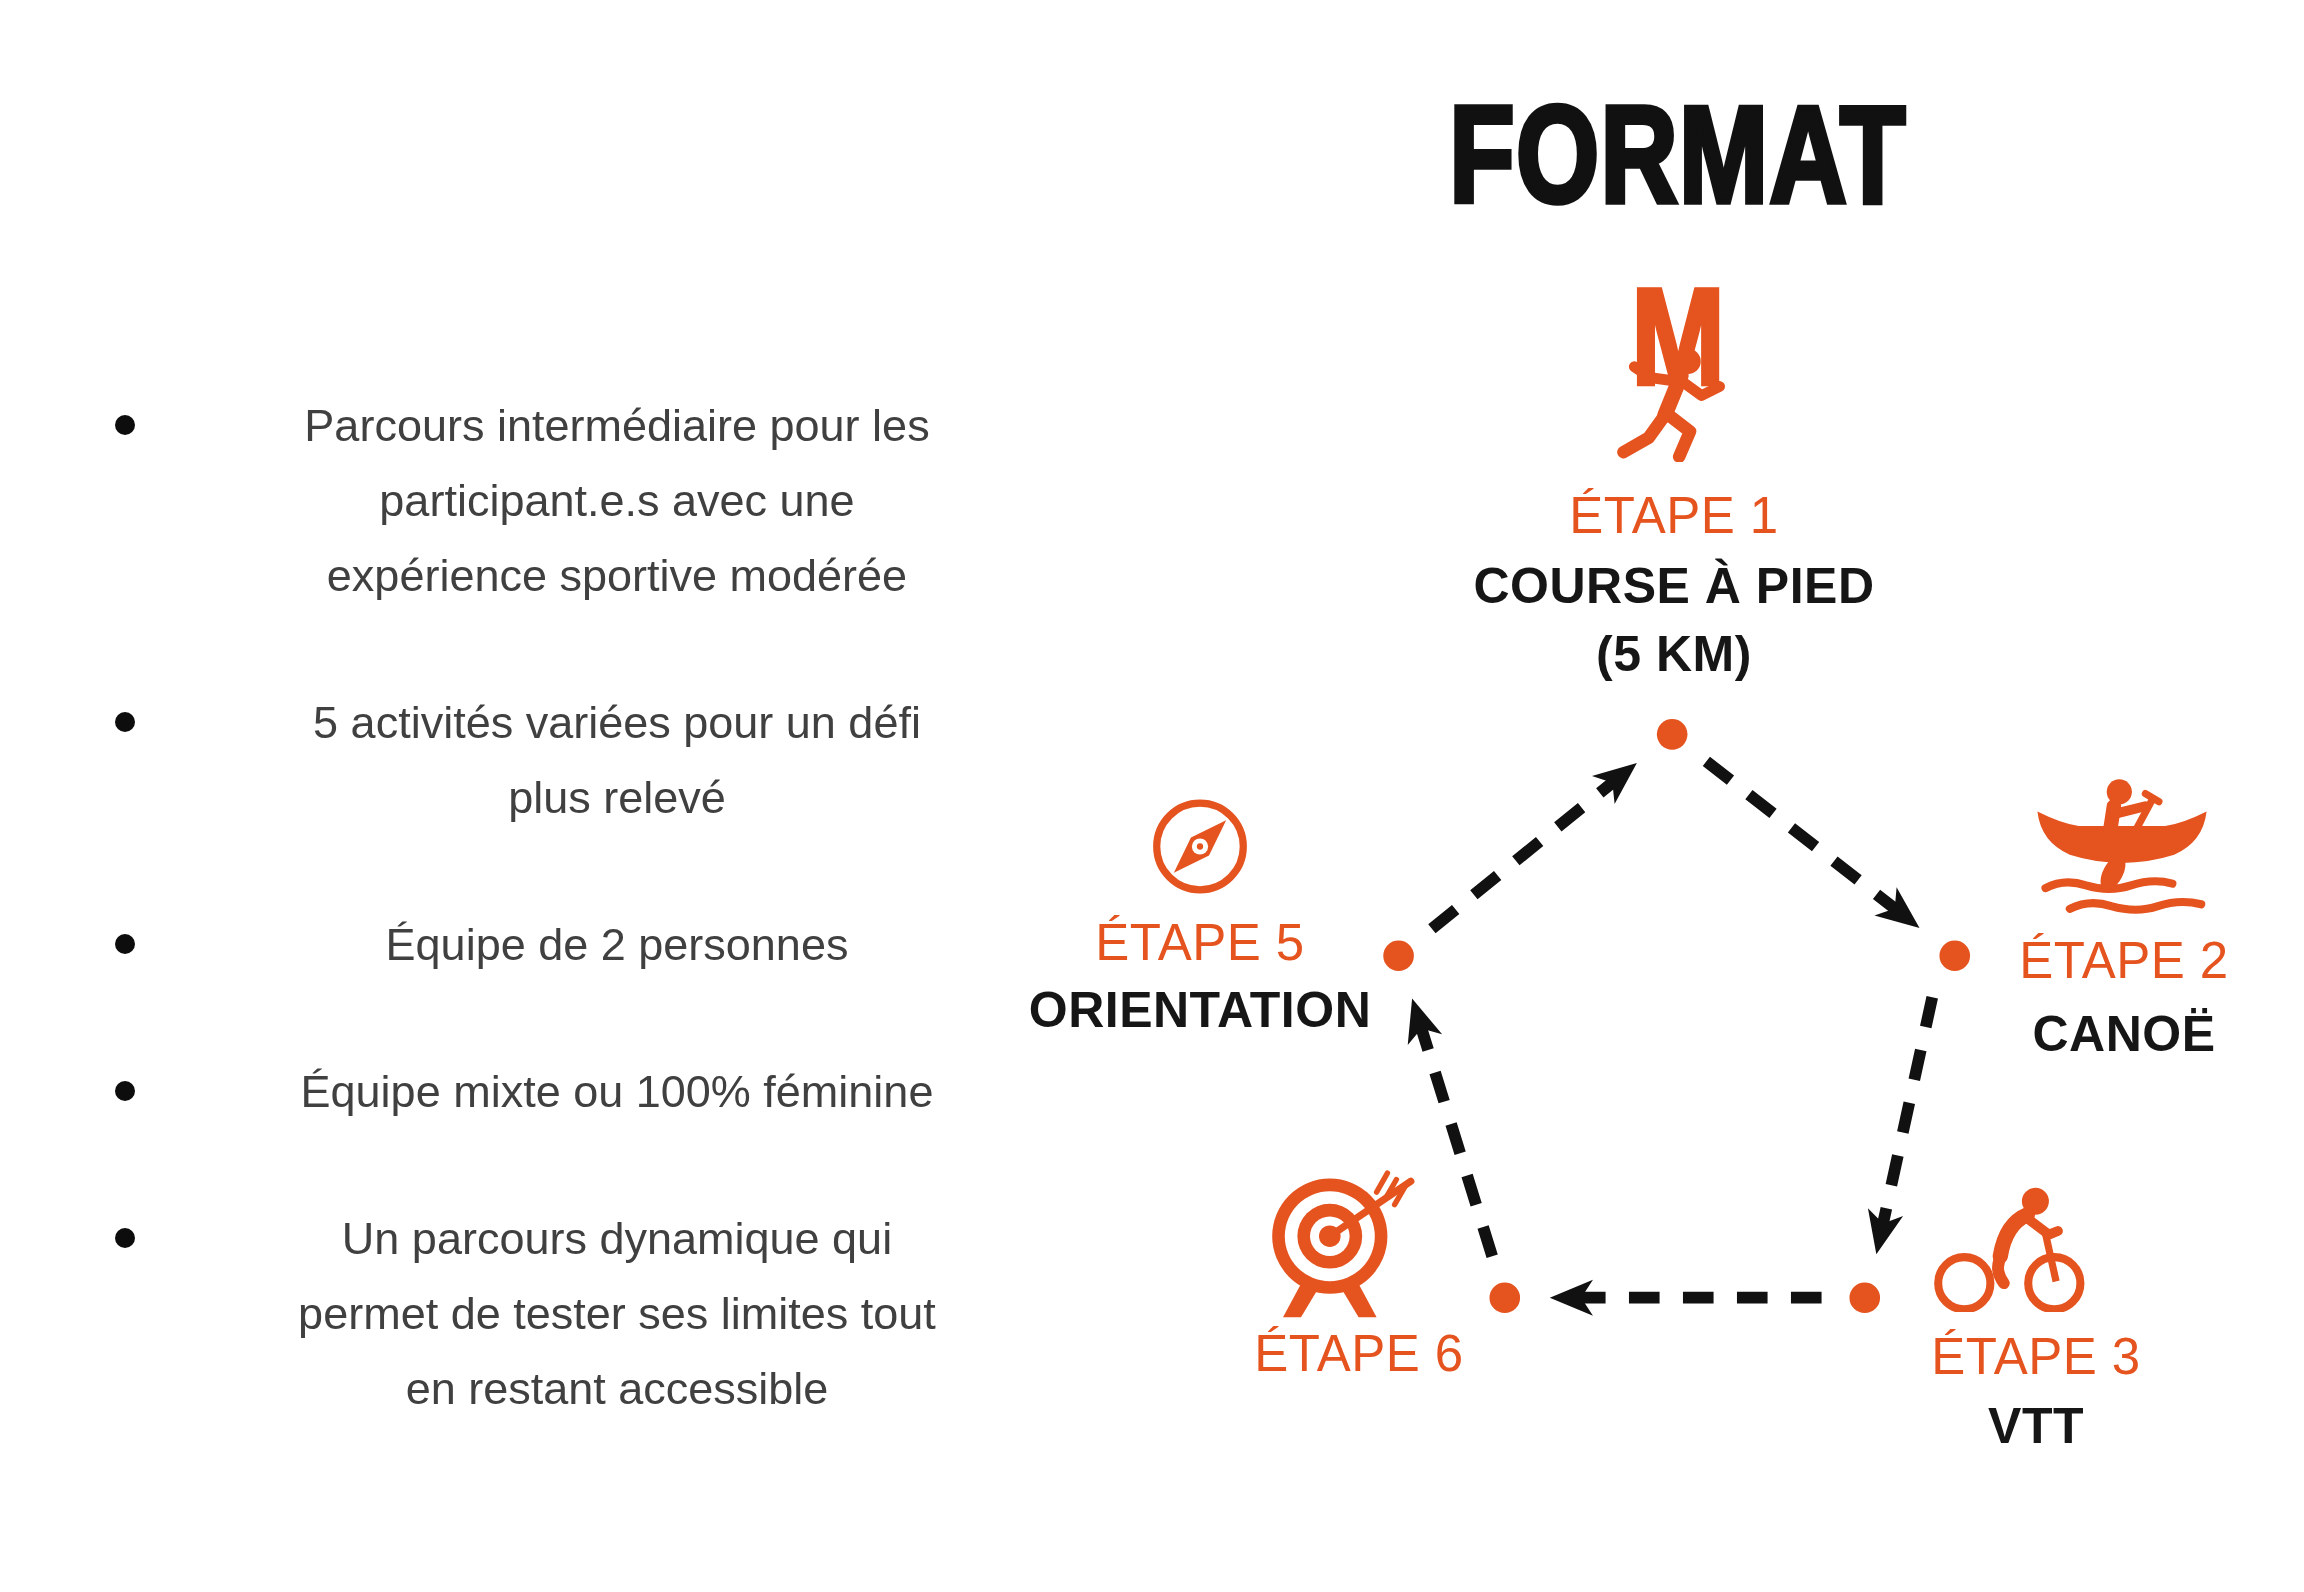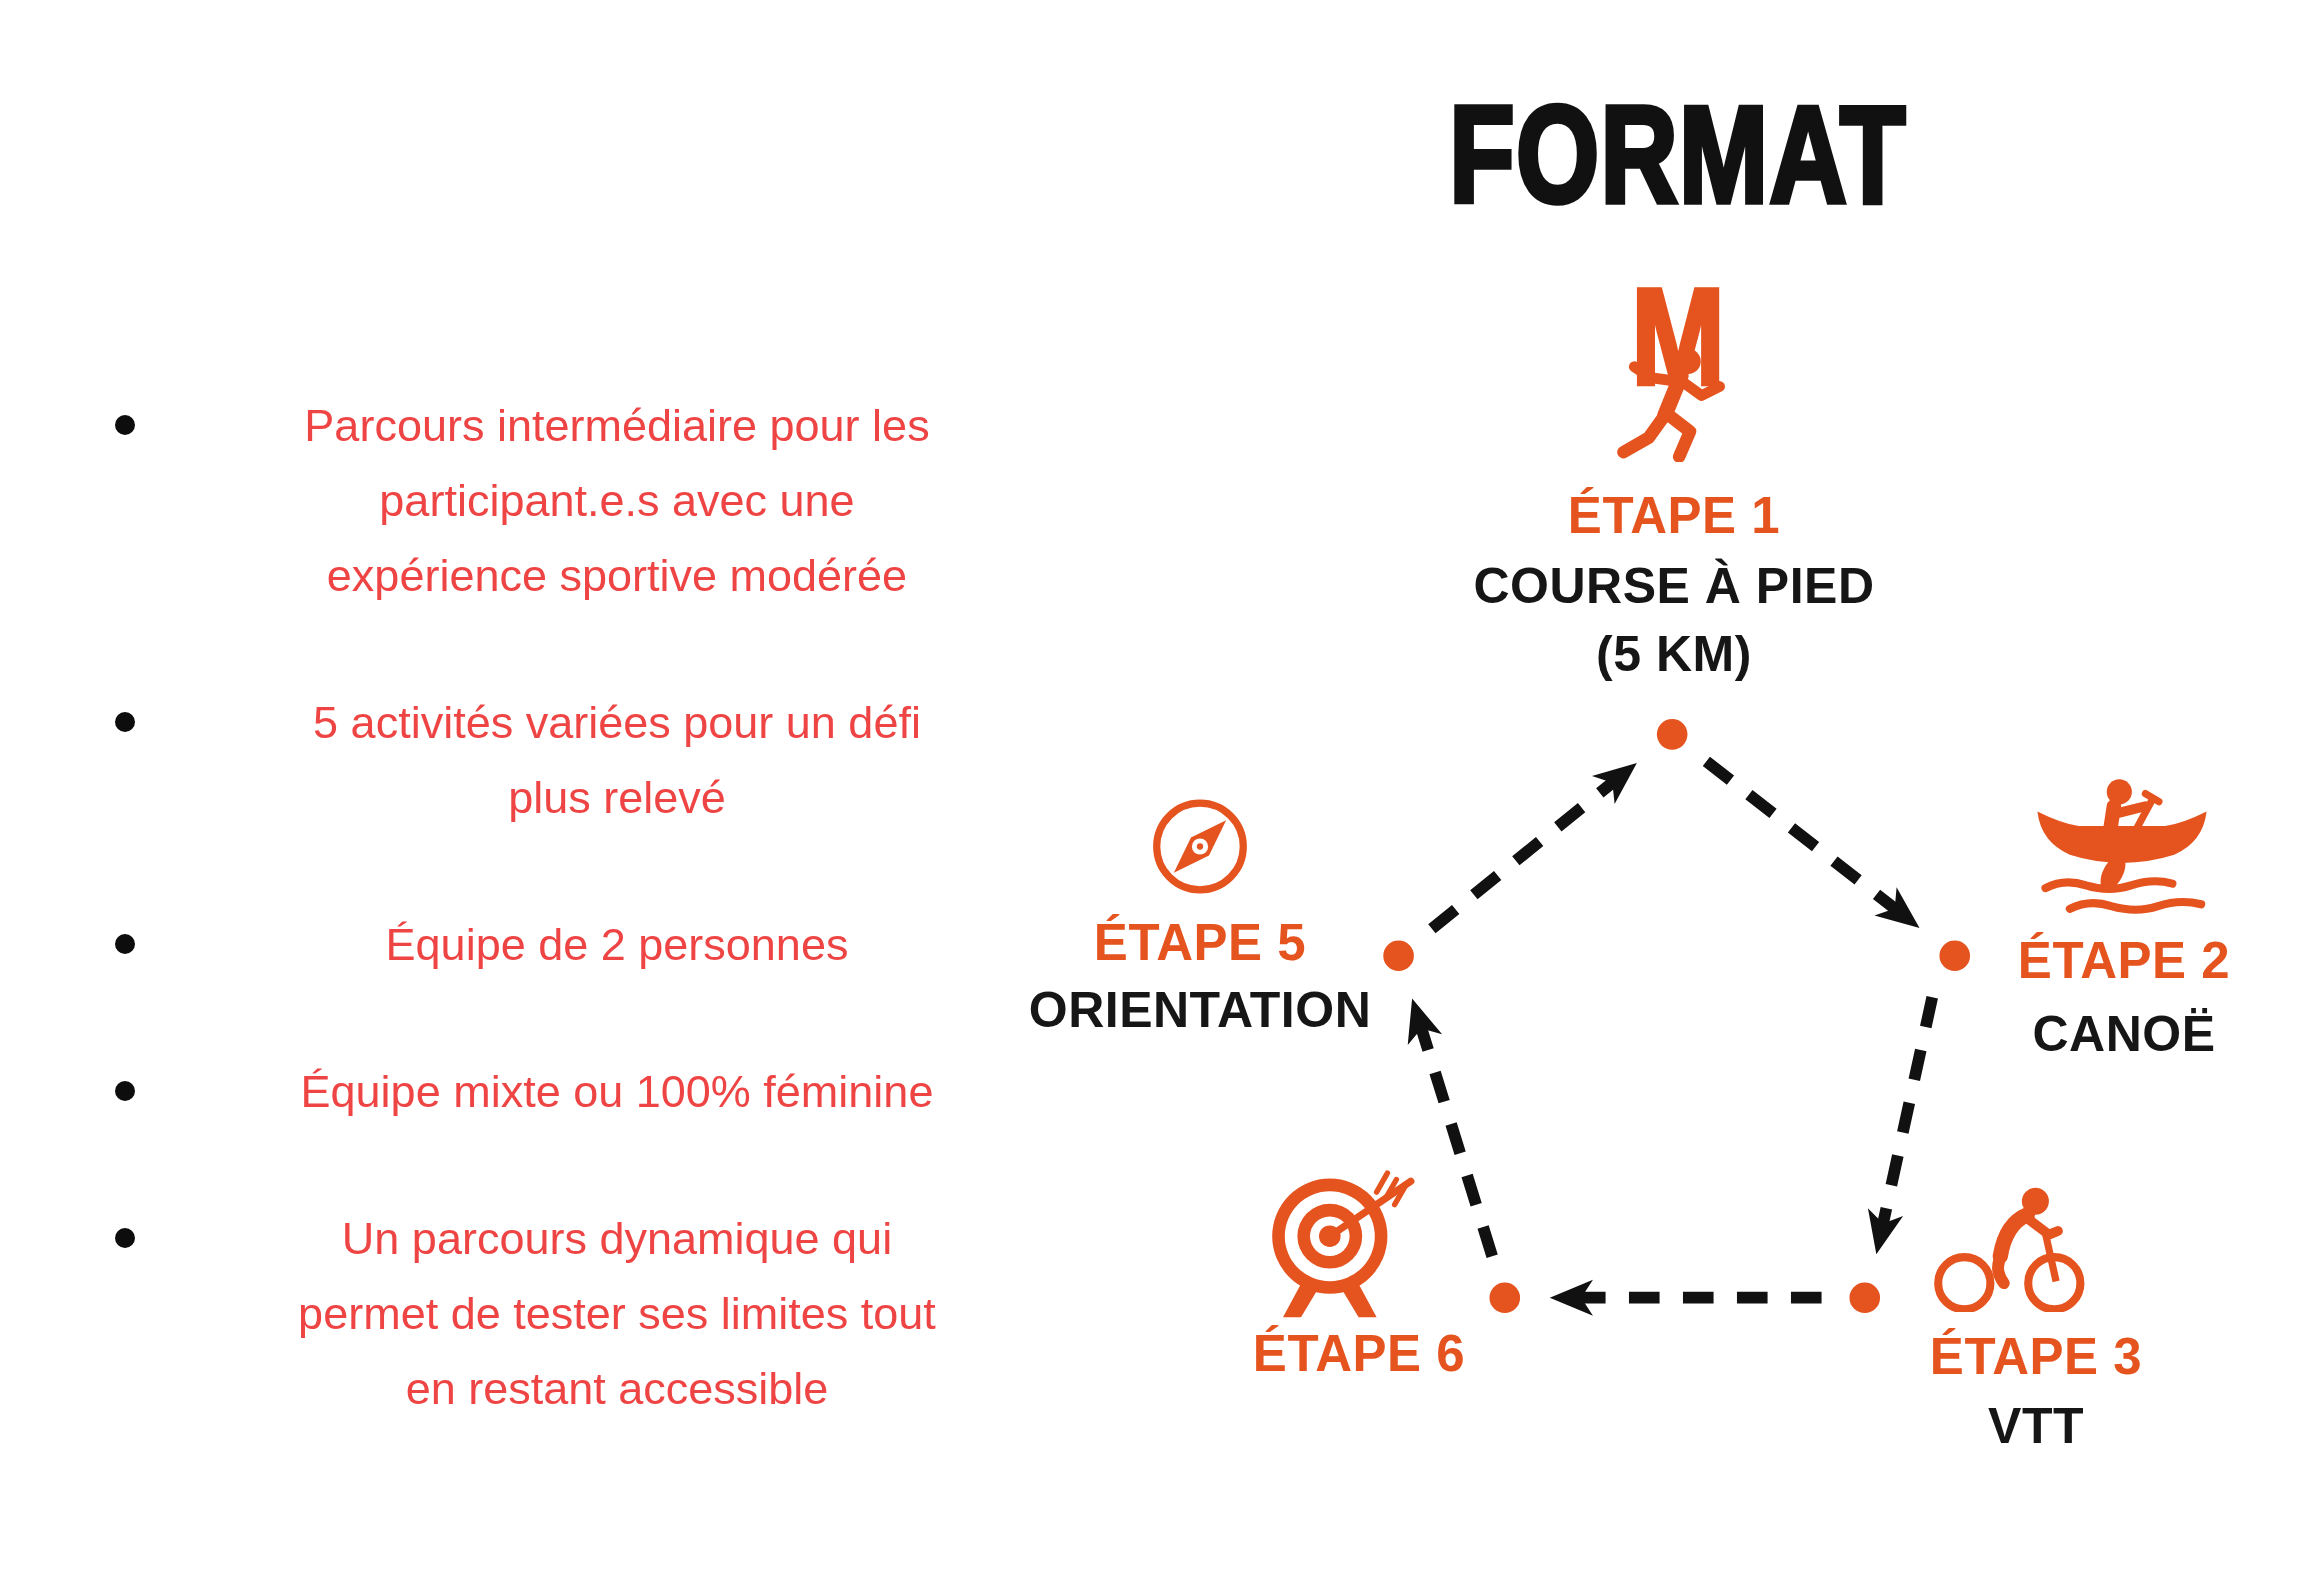--- a/index.html
+++ b/index.html
@@ -48,38 +48,38 @@
   .bullet-list{
     position:absolute;
     left:167px; top:388px;
     width:900px;
     list-style:none;
   }
   .bullet-list li{
     position:relative;
     font-size:45px;
     line-height:75px;
-    color:#ef4444;
+    color:#404040;
     margin-bottom:72px;
     white-space:pre-line;
   }
   .bullet-list li::before{
     content:"";
     position:absolute;
     left:-52px; top:27px;
     width:20px; height:20px;
     border-radius:50%;
     background:#0d0d0d;
   }
   
   .stage-label{
     position:absolute;
     transform:translateX(-50%);
     font-size:51px; line-height:56px;
-    font-weight:bold;
+    font-weight:normal;
     color:var(--accent);
     white-space:nowrap;
     letter-spacing:0.5px;
   }
   .stage-name{
     position:absolute;
     transform:translateX(-50%);
     font-size:50px; line-height:56px;
     font-weight:bold;
     color:#161616;

